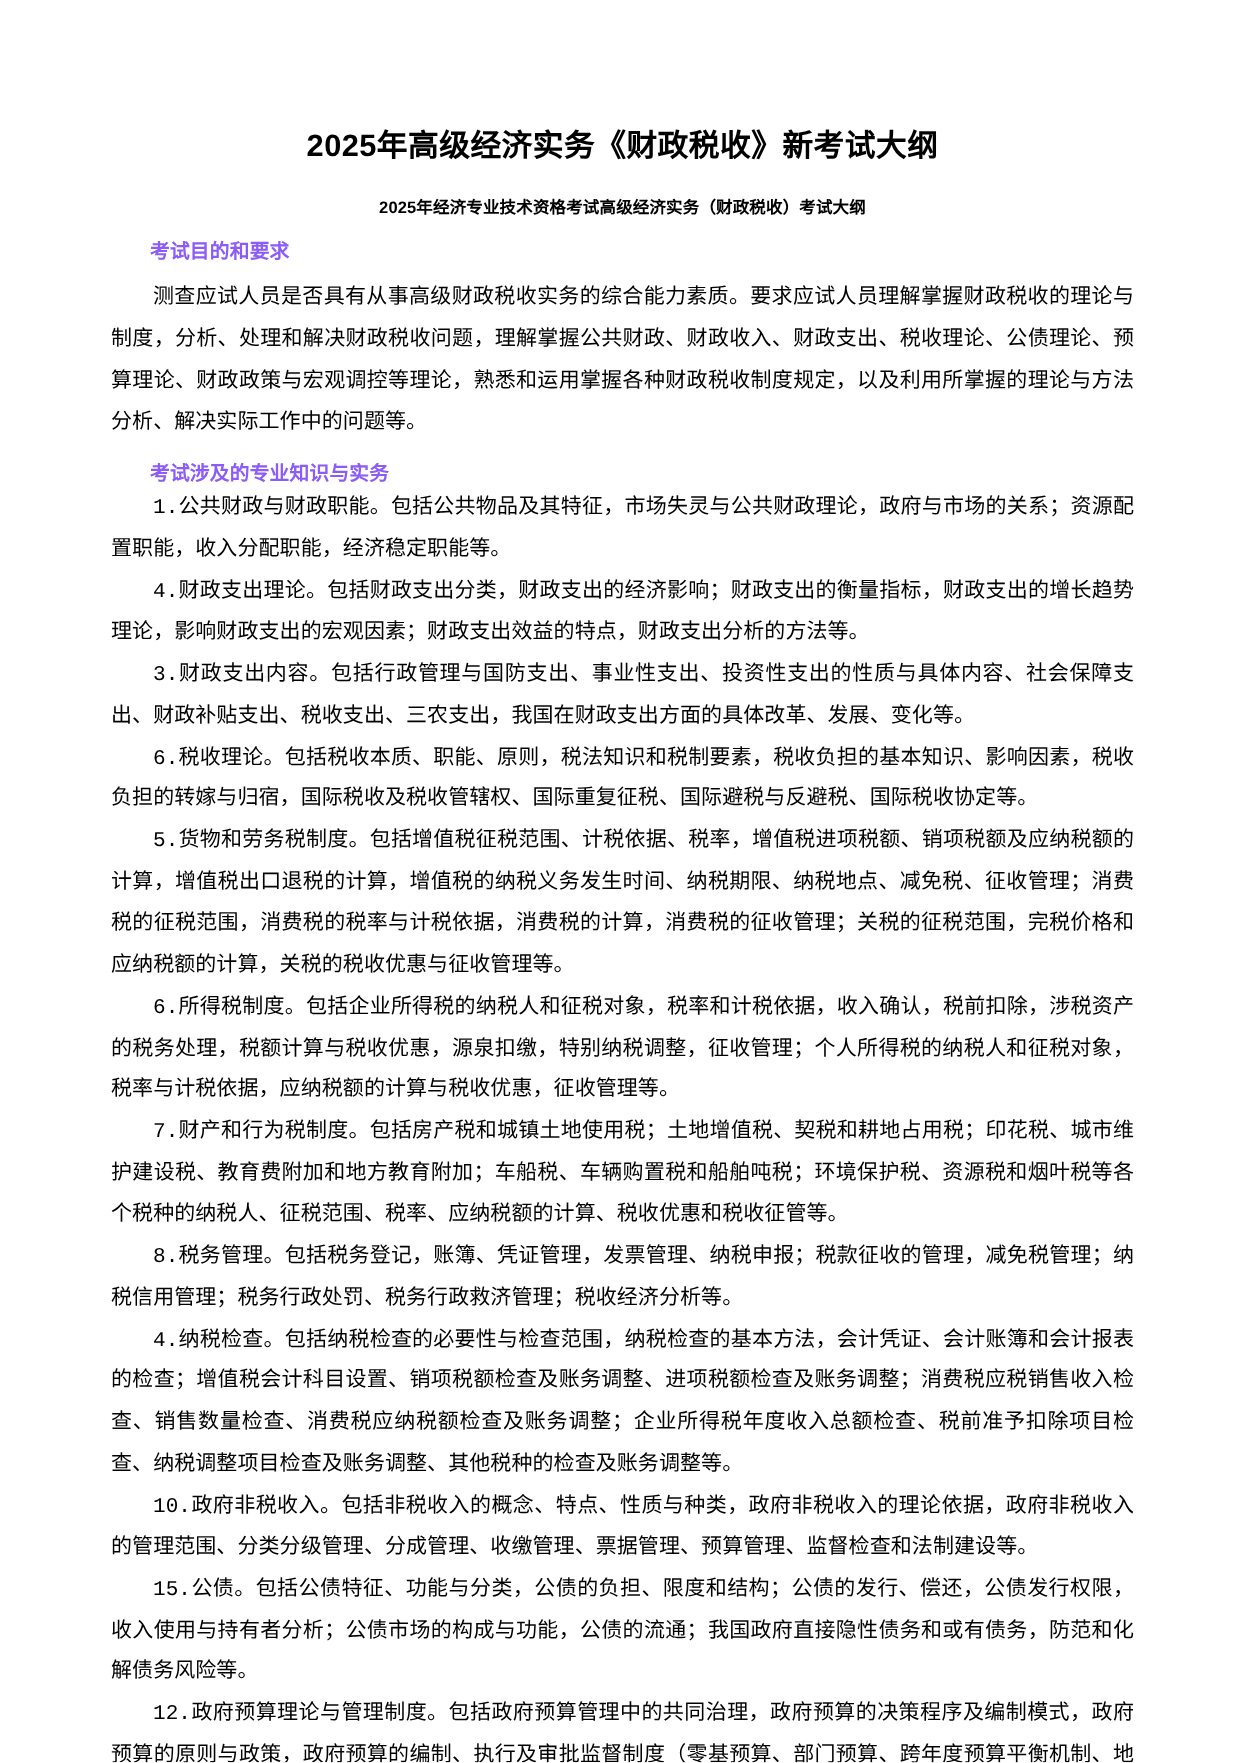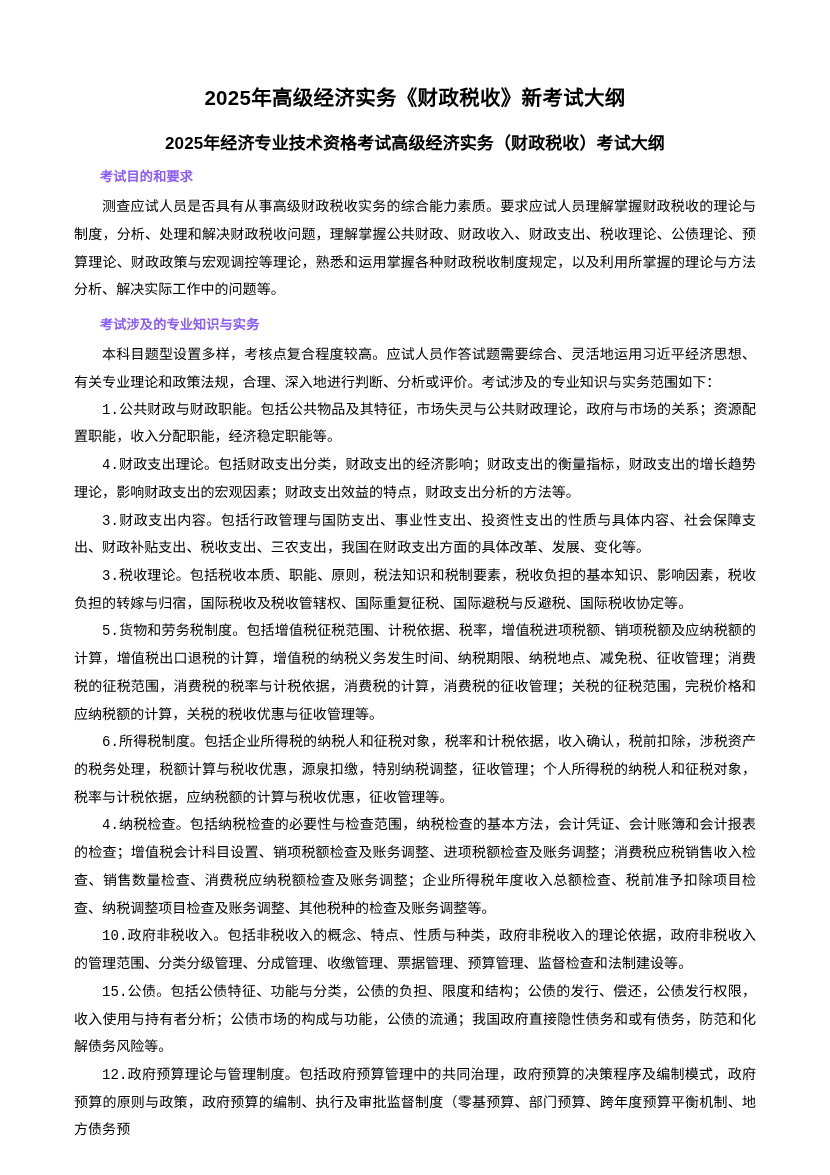--- a/index.html
+++ b/index.html
@@ -31,21 +31,21 @@
     font-size: 20.5px;
     font-weight: 700;
     text-align: center;
     letter-spacing: 0.3px;
     margin: 0;
     padding-top: 83px;
     line-height: 1.5;
     color: #000;
   }
   .doc-subtitle {
-    font-size: 17px;
+    font-size: 11px;
     font-weight: 700;
     text-align: center;
     margin: 0;
     padding-top: 17px;
     line-height: 1.5;
     letter-spacing: 0.1px;
     color: #000;
   }
   .section-heading {
     font-size: 13.2px;
@@ -87,35 +87,36 @@
     <h1 class="doc-title">2025年高级经济实务《财政税收》新考试大纲</h1>
 
     <h2 class="doc-subtitle">2025年经济专业技术资格考试高级经济实务（财政税收）考试大纲</h2>
 
     <h3 class="section-heading">考试目的和要求</h3>
 
     <p class="para">测查应试人员是否具有从事高级财政税收实务的综合能力素质。要求应试人员理解掌握财政税收的理论与制度，分析、处理和解决财政税收问题，理解掌握公共财政、财政收入、财政支出、税收理论、公债理论、预算理论、财政政策与宏观调控等理论，熟悉和运用掌握各种财政税收制度规定，以及利用所掌握的理论与方法分析、解决实际工作中的问题等。</p>
 
     <h3 class="section-heading">考试涉及的专业知识与实务</h3>
 
-    <p class="para">本科目题型设置多样，考核点复合程度较高。应试人员作答试题需要综合、灵活地运用习近平经济思想、有关专业理论和政策法规，合理、深入地进行判断、分析或评价。考试涉及的专业知识与实务范围如下：</p>
 
     <p class="para tight">1.公共财政与财政职能。包括公共物品及其特征，市场失灵与公共财政理论，政府与市场的关系；资源配置职能，收入分配职能，经济稳定职能等。</p>
 
     <p class="para tight">4.财政支出理论。包括财政支出分类，财政支出的经济影响；财政支出的衡量指标，财政支出的增长趋势理论，影响财政支出的宏观因素；财政支出效益的特点，财政支出分析的方法等。</p>
 
     <p class="para tight">3.财政支出内容。包括行政管理与国防支出、事业性支出、投资性支出的性质与具体内容、社会保障支出、财政补贴支出、税收支出、三农支出，我国在财政支出方面的具体改革、发展、变化等。</p>
 
-    <p class="para tight">3.税收理论。包括税收本质、职能、原则，税法知识和税制要素，税收负担的基本知识、影响因素，税收负担的转嫁与归宿，国际税收及税收管辖权、国际重复征税、国际避税与反避税、国际税收协定等。</p>
+    <p class="para tight">6.税收理论。包括税收本质、职能、原则，税法知识和税制要素，税收负担的基本知识、影响因素，税收负担的转嫁与归宿，国际税收及税收管辖权、国际重复征税、国际避税与反避税、国际税收协定等。</p>
 
     <p class="para tight">5.货物和劳务税制度。包括增值税征税范围、计税依据、税率，增值税进项税额、销项税额及应纳税额的计算，增值税出口退税的计算，增值税的纳税义务发生时间、纳税期限、纳税地点、减免税、征收管理；消费税的征税范围，消费税的税率与计税依据，消费税的计算，消费税的征收管理；关税的征税范围，完税价格和应纳税额的计算，关税的税收优惠与征收管理等。</p>
 
     <p class="para tight">6.所得税制度。包括企业所得税的纳税人和征税对象，税率和计税依据，收入确认，税前扣除，涉税资产的税务处理，税额计算与税收优惠，源泉扣缴，特别纳税调整，征收管理；个人所得税的纳税人和征税对象，税率与计税依据，应纳税额的计算与税收优惠，征收管理等。</p>
 
+    <p class="para tight">7.财产和行为税制度。包括房产税和城镇土地使用税；土地增值税、契税和耕地占用税；印花税、城市维护建设税、教育费附加和地方教育附加；车船税、车辆购置税和船舶吨税；环境保护税、资源税和烟叶税等各个税种的纳税人、征税范围、税率、应纳税额的计算、税收优惠和税收征管等。</p>
 
+    <p class="para tight">8.税务管理。包括税务登记，账簿、凭证管理，发票管理、纳税申报；税款征收的管理，减免税管理；纳税信用管理；税务行政处罚、税务行政救济管理；税收经济分析等。</p>
 
     <p class="para tight">4.纳税检查。包括纳税检查的必要性与检查范围，纳税检查的基本方法，会计凭证、会计账簿和会计报表的检查；增值税会计科目设置、销项税额检查及账务调整、进项税额检查及账务调整；消费税应税销售收入检查、销售数量检查、消费税应纳税额检查及账务调整；企业所得税年度收入总额检查、税前准予扣除项目检查、纳税调整项目检查及账务调整、其他税种的检查及账务调整等。</p>
 
     <p class="para tight">10.政府非税收入。包括非税收入的概念、特点、性质与种类，政府非税收入的理论依据，政府非税收入的管理范围、分类分级管理、分成管理、收缴管理、票据管理、预算管理、监督检查和法制建设等。</p>
 
     <p class="para tight">15.公债。包括公债特征、功能与分类，公债的负担、限度和结构；公债的发行、偿还，公债发行权限，收入使用与持有者分析；公债市场的构成与功能，公债的流通；我国政府直接隐性债务和或有债务，防范和化解债务风险等。</p>
 
     <p class="para tight">12.政府预算理论与管理制度。包括政府预算管理中的共同治理，政府预算的决策程序及编制模式，政府预算的原则与政策，政府预算的编制、执行及审批监督制度（零基预算、部门预算、跨年度预算平衡机制、地方债务预</p>
 
   </div>

